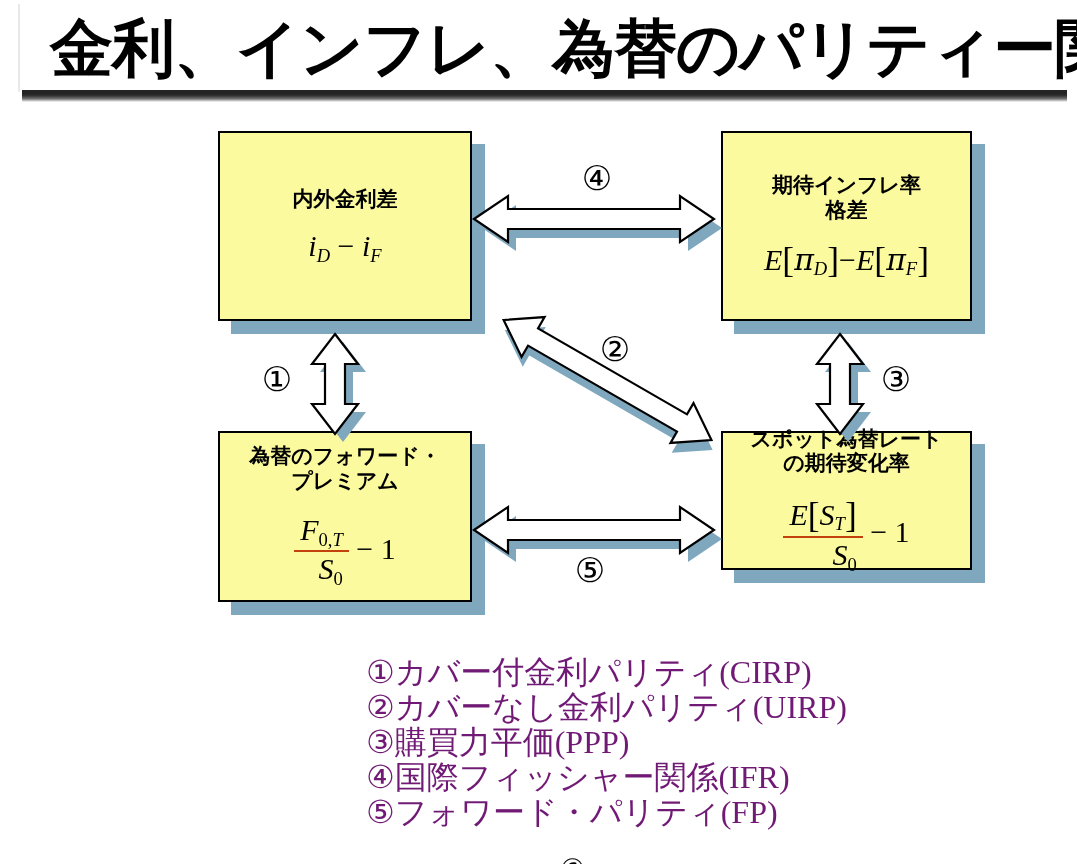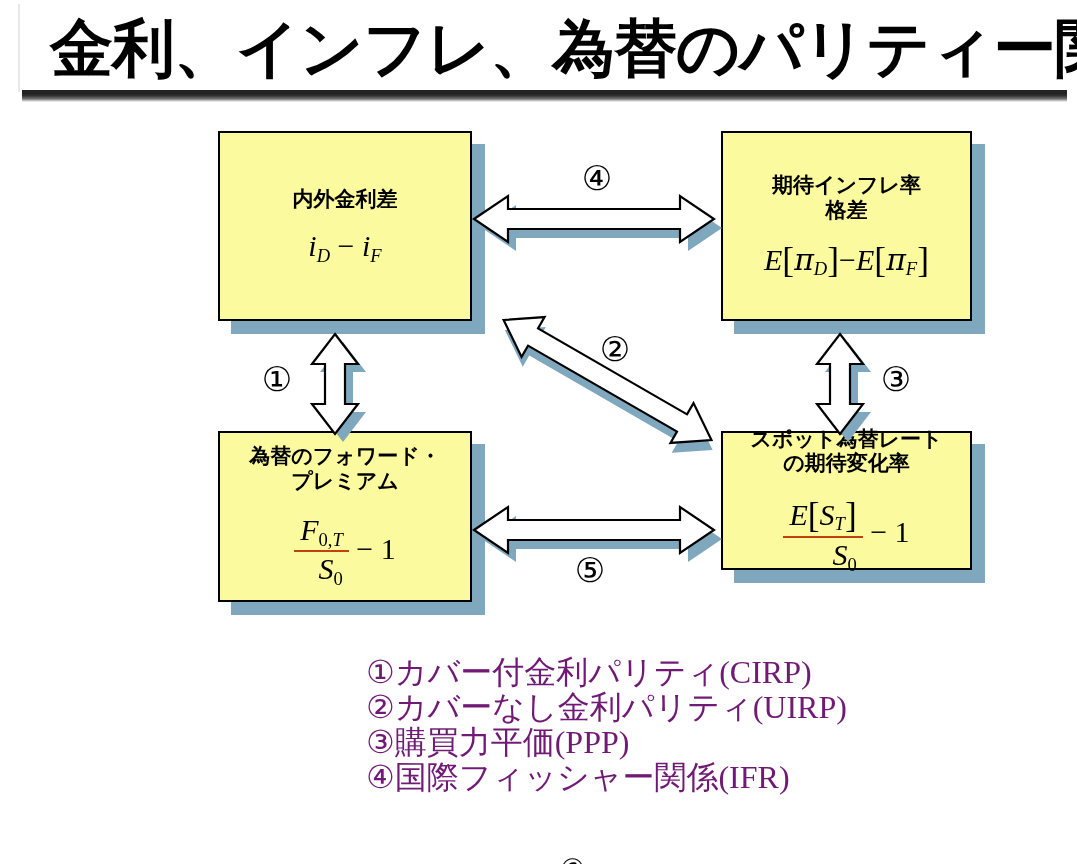--- a/index.html
+++ b/index.html
@@ -310,16 +310,19 @@
     </div>
     <div class="legend-line">
       <span>②</span><span>カバーなし金利パリティ</span><span class="abbr">(UIRP)</span>
     </div>
     <div class="legend-line">
       <span>③</span><span>購買力平価</span><span class="abbr">(PPP)</span>
     </div>
     <div class="legend-line">
       <span>④</span><span>国際フィッシャー関係</span><span class="abbr">(IFR)</span>
     </div>
+    <div class="legend-line">
+      <span>⑤</span><span>フォワード・パリティ</span><span class="abbr">(FP)</span>
+    </div>
   </div>
   <div id="legend-partial">⑥</div>
 
 </div>
 
 </body></html>

